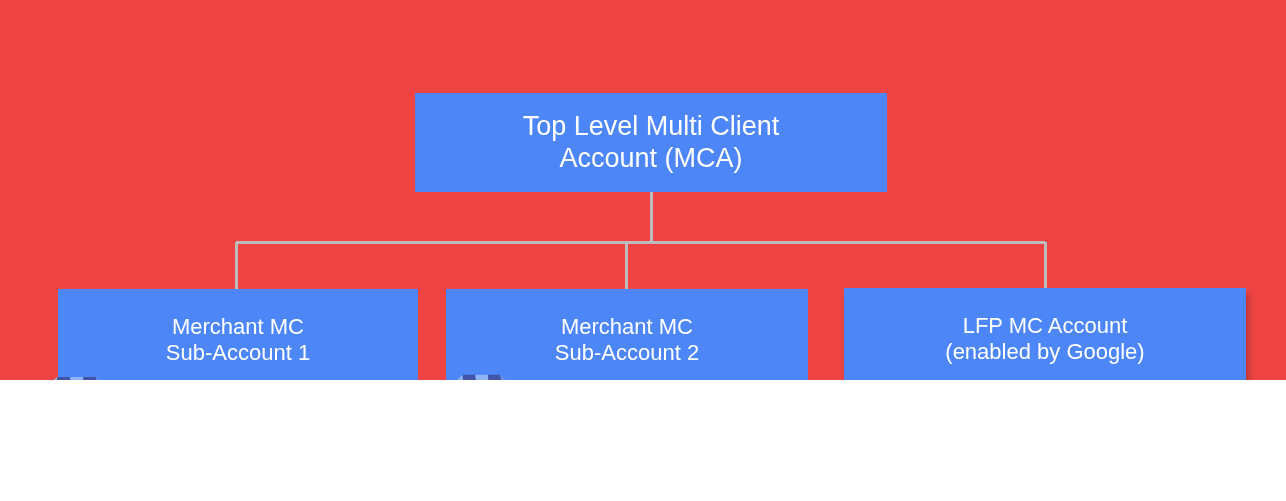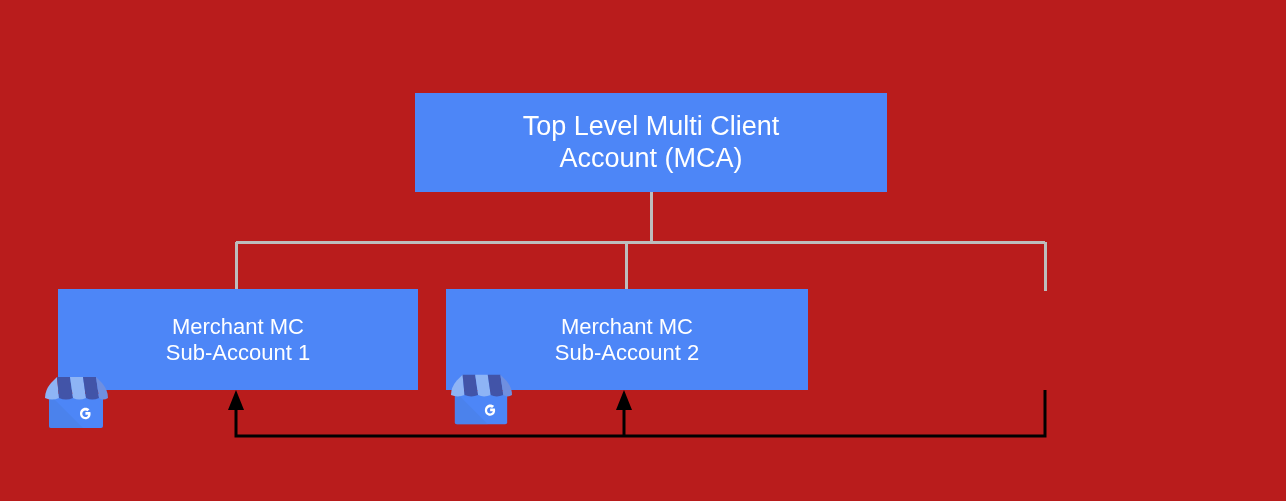--- a/index.html
+++ b/index.html
@@ -8,22 +8,22 @@
     padding: 0;
     background: #ffffff;
   }
   body {
     font-family: "Liberation Sans", sans-serif;
     -webkit-font-smoothing: antialiased;
   }
   #canvas {
     position: relative;
     width: 1286px;
-    height: 501px;
-    background: #b91c1c;
+    height: 380px;
+    background: #ef4444;
     overflow: hidden;
     text-decoration: underline;
   }
 
   
   .wire-layer {
     position: absolute;
     left: 0;
     top: 0;
     width: 1286px;
@@ -127,20 +127,22 @@
 
   <div class="node node-top" style="background:#4d86f7">Top Level Multi Client
 Account (MCA)</div>
 
   <div class="node node-sub1" style="background:#4d86f7">Merchant MC
 Sub-Account 1</div>
 
   <div class="node node-sub2" style="background:#4d86f7">Merchant MC
 Sub-Account 2</div>
 
+  <div class="node node-lfp" style="background:#4d86f7">LFP MC Account
+(enabled by Google)</div>
 
   <span class="gbp-icon icon-1">
     <svg viewBox="0 0 68 64" xmlns="http://www.w3.org/2000/svg">
 
       <rect x="7" y="26" width="54" height="34" rx="2" fill="#4d86f7"></rect>
 
       <path d="M7 26 L41 60 L9 60 Q7 60 7 58 Z" fill="#4b7fe3" opacity="0.55"></path>
 
       <path d="M3 30 Q3 22 9 15 L15 9 L17 30 Q10 33 3 30 Z" fill="#8eb4f5"></path>
       <path d="M17 30 L15 9 L28 9 L31 30 Q24 33 17 30 Z" fill="#4254a8"></path>

